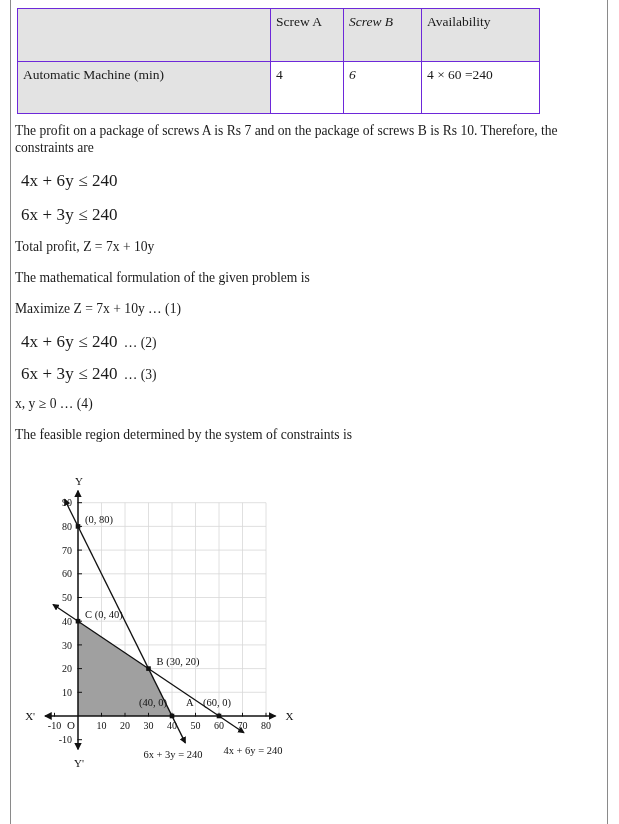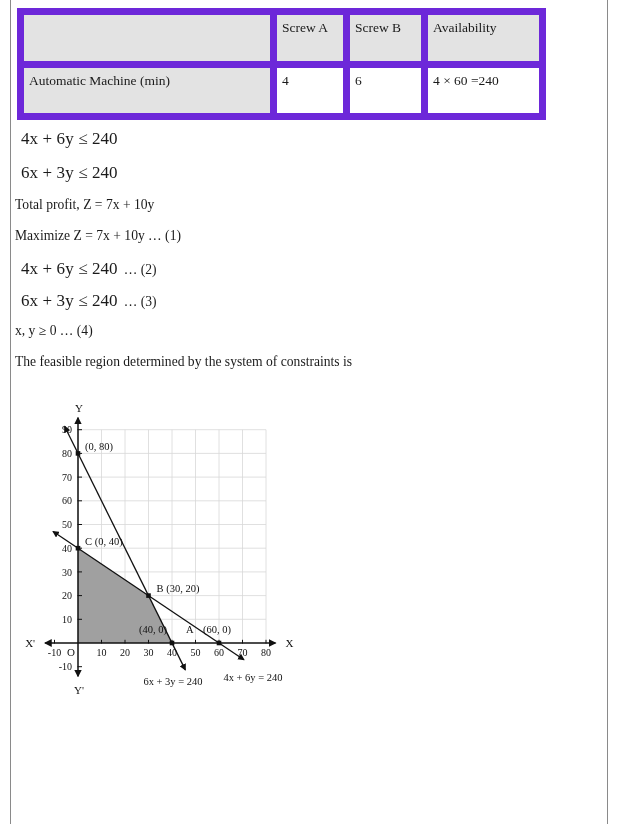--- a/index.html
+++ b/index.html
@@ -29,31 +29,31 @@
 
   
   table.data-table {
     border-collapse: collapse;
     margin-top: 8px;
     margin-left: 2px;
     width: 522px;
     table-layout: fixed;
   }
   table.data-table td, table.data-table th {
-    border: 7px solid #6d28d9;
+    border: 1px solid #6d28d9;
     padding: 5px 5px 5px 5px;
     font-size: 13.5px;
     font-weight: normal;
     text-align: left;
     vertical-align: top;
     line-height: 1.25;
   }
   table.data-table .col-label { width: 253px; }
   table.data-table .col-a { width: 73px; }
-  table.data-table .col-b { width: 78px; }
+  table.data-table .col-b { width: 78px; font-style: italic; }
   table.data-table .col-avail { width: 118px; }
   table.data-table tr.header-row td { background: #e3e3e3; height: 53px; }
   table.data-table tr.body-row td { height: 52px; background: #ffffff; }
   table.data-table tr.body-row td.row-head { background: #e3e3e3; }
 
   
   p.para {
     font-size: 13.6px;
     line-height: 1.25;
     margin: 0;
@@ -105,23 +105,25 @@
     <tr class="body-row">
       <td class="col-label row-head">Automatic Machine (min)</td>
       <td class="col-a">4</td>
       <td class="col-b">6</td>
       <td class="col-avail">4 × 60 =240</td>
     </tr>
   </tbody>
     </table>
 
   <div class="block-text">
+    <p class="para">The profit on a package of screws A is Rs 7 and on the package of screws B is Rs 10. Therefore, the constraints are</p>
     <div class="eq">4x + 6y ≤ 240</div>
     <div class="eq">6x + 3y ≤ 240</div>
     <p class="para">Total profit, Z = 7x + 10y</p>
+    <p class="para">The mathematical formulation of the given problem is</p>
     <p class="para">Maximize Z = 7x + 10y … (1)</p>
     <div class="eq-row">
       <span class="eq">4x + 6y ≤ 240</span>
       <span class="tag">… (2)</span>
     </div>
     <div class="eq-row">
       <span class="eq">6x + 3y ≤ 240</span>
       <span class="tag">… (3)</span>
     </div>
     <p class="para">x, y ≥ 0 … (4)</p>

